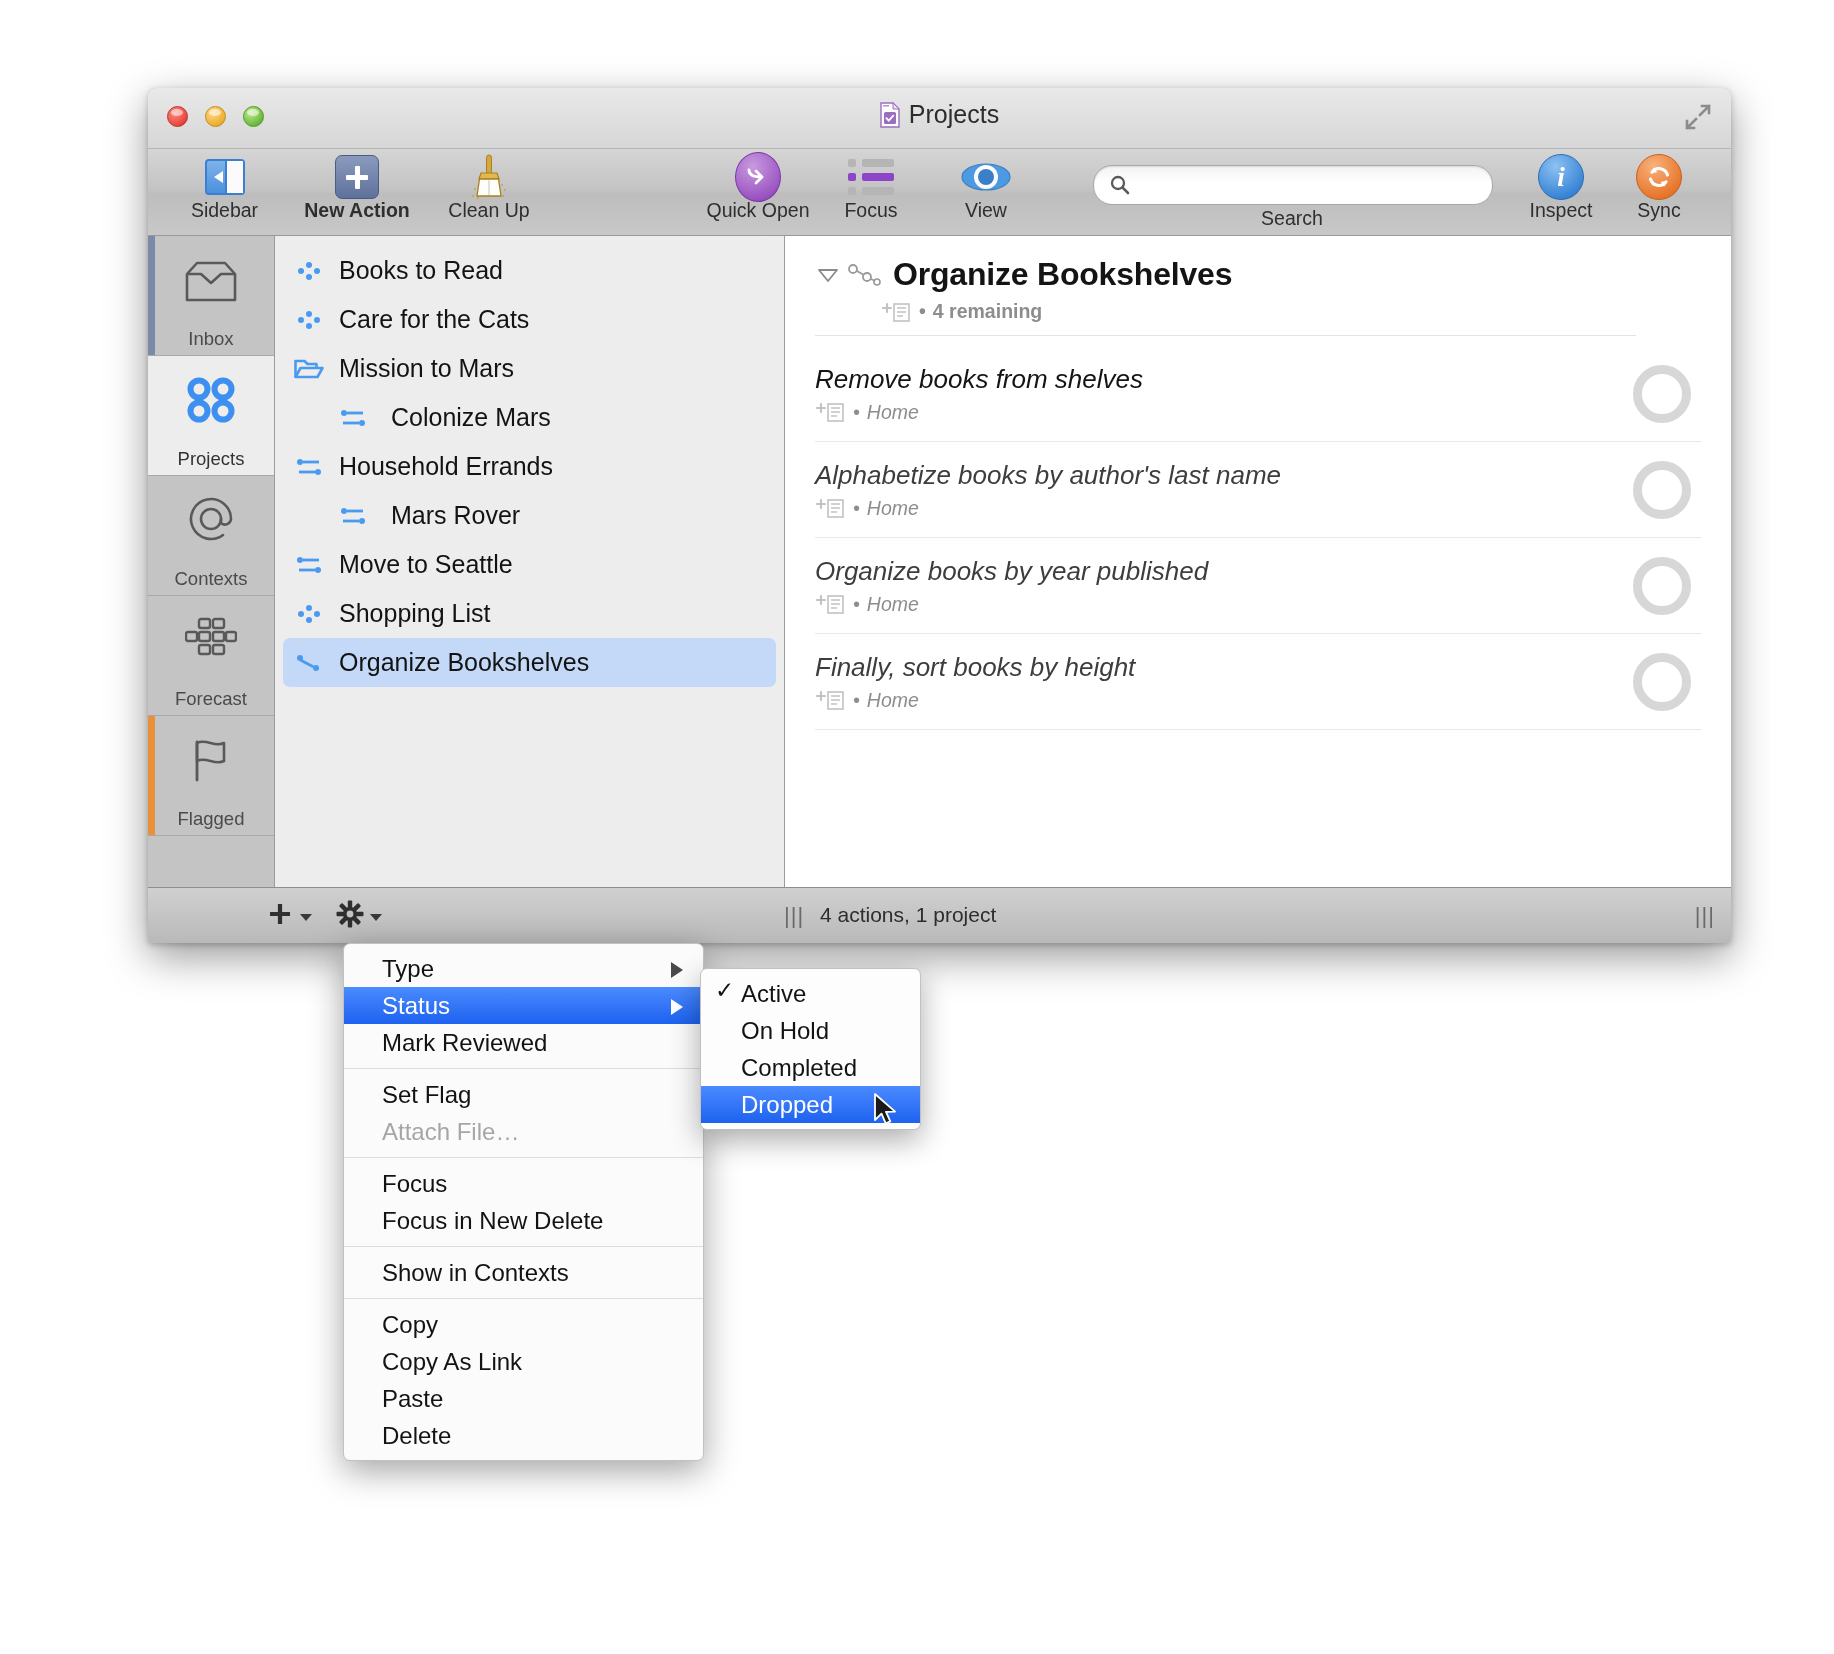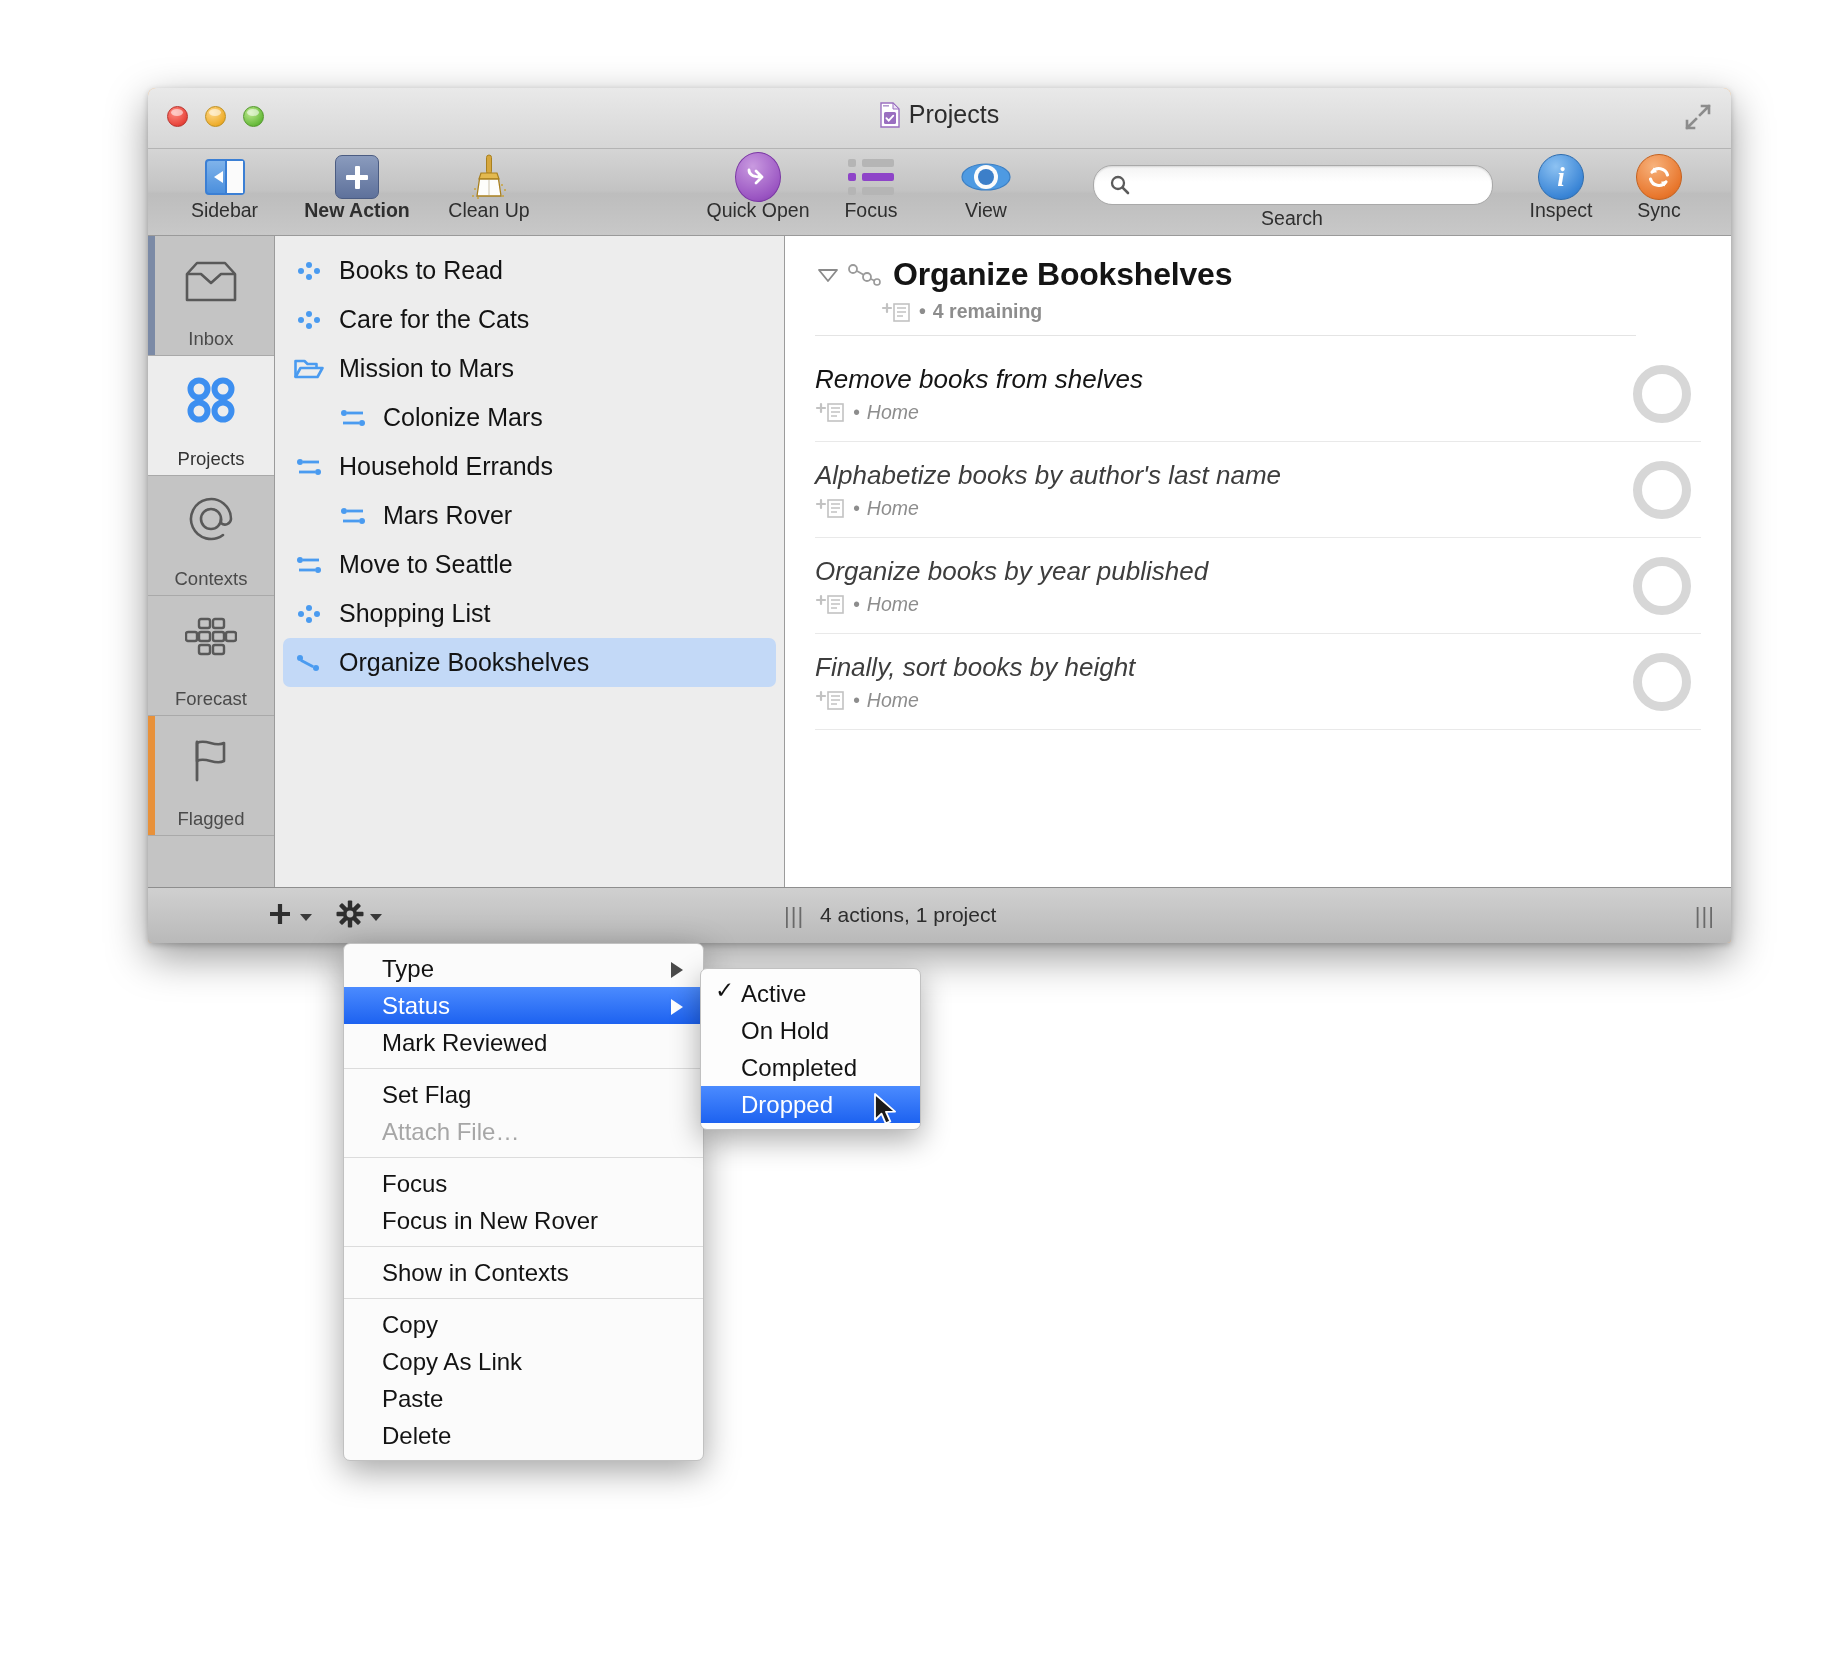--- a/index.html
+++ b/index.html
@@ -129,21 +129,21 @@
 
   
   #projectlist{position:absolute;left:127px;top:0;bottom:0;width:509px;background:#ededed;
                border-right:1px solid #9b9b9b;}
   .proj-row{
     height:49px;display:flex;align-items:center;margin:0 8px;border-radius:7px;
     font-size:25px;color:#131313;cursor:default;
   }
   .proj-row.sel{background:#c3d9f7;}
   .proj-row .pi{width:32px;margin-left:10px;margin-right:14px;display:flex;align-items:center;justify-content:center;}
-  .proj-row.child{padding-left:44px;}
+  .proj-row.child{padding-left:44px;gap:8px;}
 
   
   #content{position:absolute;left:637px;right:0;top:0;bottom:0;background:#ffffff;}
   #proj-header{position:relative;padding:20px 0 10px 0;margin:0 95px 0 30px;}
   #proj-header .hdr-row{display:flex;align-items:center;}
   #proj-header .disclosure{width:26px;height:26px;margin-right:6px;}
   #proj-header .seq{width:34px;height:26px;margin-right:12px;}
   #proj-title{font-size:32px;font-weight:bold;color:#141414;letter-spacing:-.2px;}
   .meta{display:flex;align-items:center;font-size:19.5px;color:#8d8d8d;margin-top:7px;}
   .meta .note-ic{width:30px;height:22px;margin-right:8px;position:relative;}
@@ -668,21 +668,21 @@
     <span>Set Flag</span>
   </div>
   <div class="mi disabled">
     <span>Attach File…</span>
   </div>
   <div class="msep"></div>
   <div class="mi">
     <span>Focus</span>
   </div>
   <div class="mi">
-    <span>Focus in New Rover</span>
+    <span>Focus in New Delete</span>
   </div>
   <div class="msep"></div>
   <div class="mi">
     <span>Show in Contexts</span>
   </div>
   <div class="msep"></div>
   <div class="mi">
     <span>Copy</span>
   </div>
   <div class="mi">

